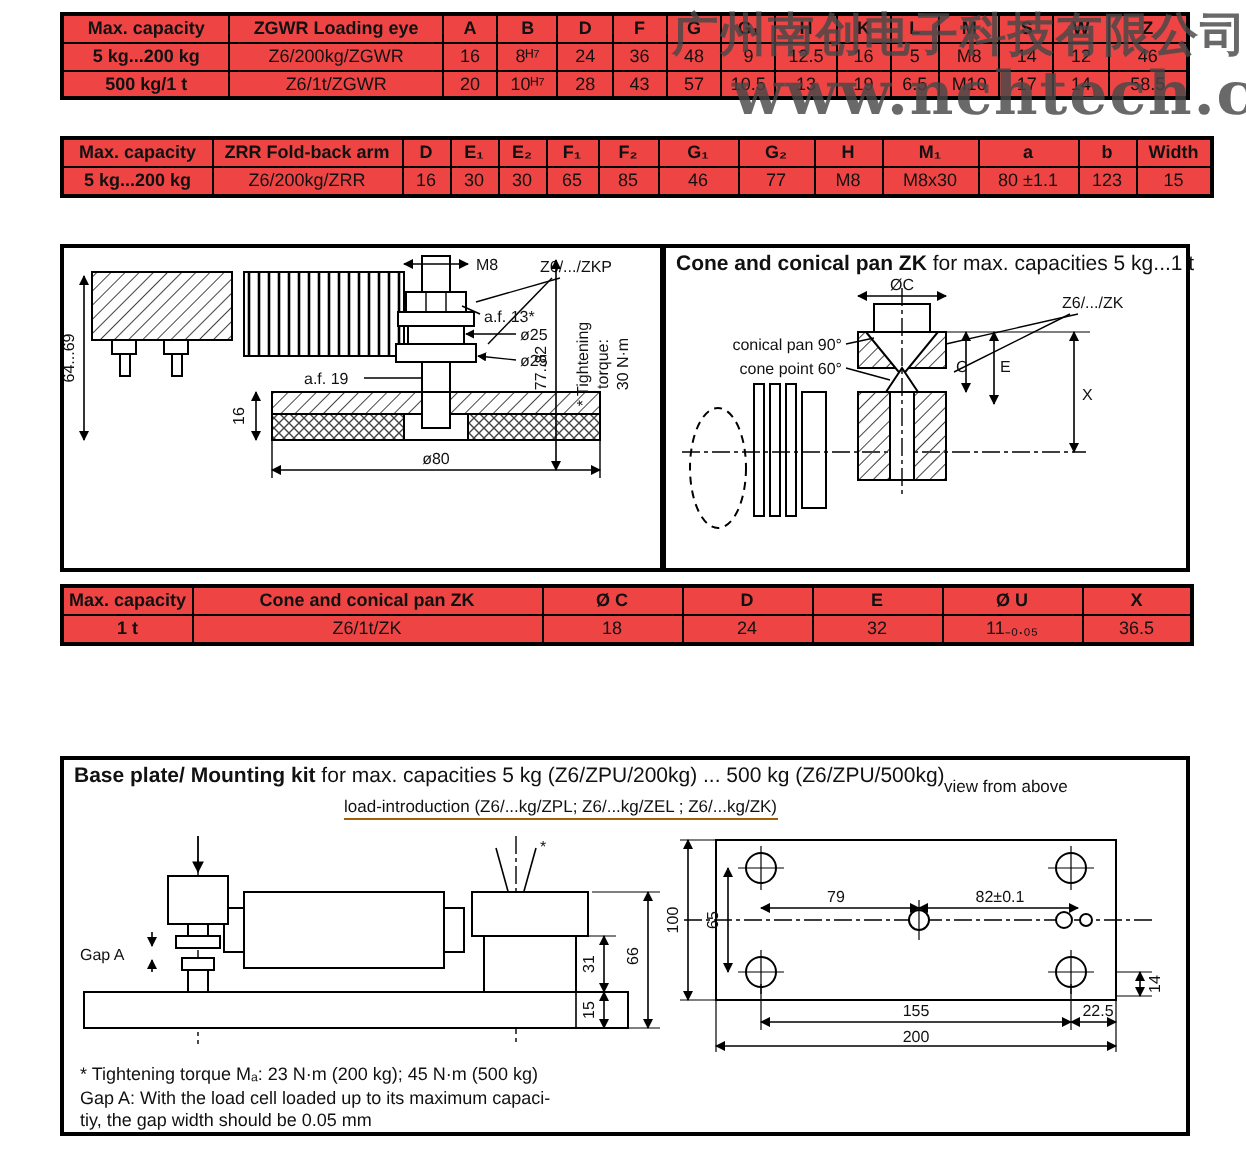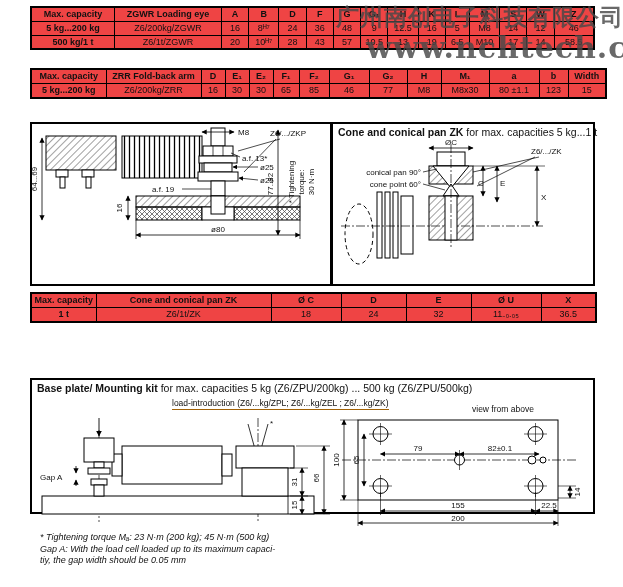--- a/index.html
+++ b/index.html
@@ -10,30 +10,30 @@
   th,td{border:1px solid #000;font-size:9px;padding:1px 2px;text-align:center;vertical-align:middle;line-height:1.2;overflow:hidden;}
   th{font-weight:bold;}
   td.cap{font-weight:bold;}
   .tbl{position:absolute;left:30px;width:565px;}
   #t1{top:6px;}
   #t2{top:68px;}
   #t3{top:292px;}
   .panel{position:absolute;border:2px solid #000;background:#fff;box-sizing:border-box;}
   #p-zkp{left:30px;top:122px;width:302px;height:164px;}
   #p-zk{left:331px;top:122px;width:264px;height:164px;}
-  #p-base{left:30px;top:378px;width:565px;height:136px;}
+  #p-base{left:30px;top:378px;width:565px;height:190px;}
   .ptitle{font-size:10.5px;padding:2px 0 0 5px;white-space:nowrap;}
   .ptitle b{font-weight:bold;}
   svg{display:block;}
   svg text{font-family:"Liberation Sans",sans-serif;font-size:8px;fill:#111;}
   .wm1{position:absolute;left:336px;top:2px;font-size:23px;font-weight:bold;letter-spacing:1px;color:rgba(72,72,72,.82);font-family:Liberation Mono, monospace;white-space:nowrap;z-index:60;pointer-events:none;}
   .wm2{position:absolute;left:366px;top:30px;font-size:30px;font-weight:bold;color:rgba(72,72,72,.82);font-family:"DejaVu Serif",serif;white-space:nowrap;z-index:60;pointer-events:none;letter-spacing:1px;}
-  .note{position:absolute;left:8px;font-size:9px;white-space:nowrap;font-style:italic;}
+  .note{position:absolute;left:8px;font-size:9px;white-space:nowrap;}
   #li-label{position:absolute;left:140px;top:18px;font-size:8.5px;border-bottom:1px solid #a16207;padding-bottom:1px;}
-  #va-label{position:absolute;left:440px;top:24px;font-size:8.5px;}
+  #va-label{position:absolute;left:440px;top:8px;font-size:8.5px;}
 </style>
 </head>
 <body>
 
 <div class="page">
 
   <table id="t1" class="tbl">
     <colgroup>
       <col style="width:80px">
         <col style="width:102px">

